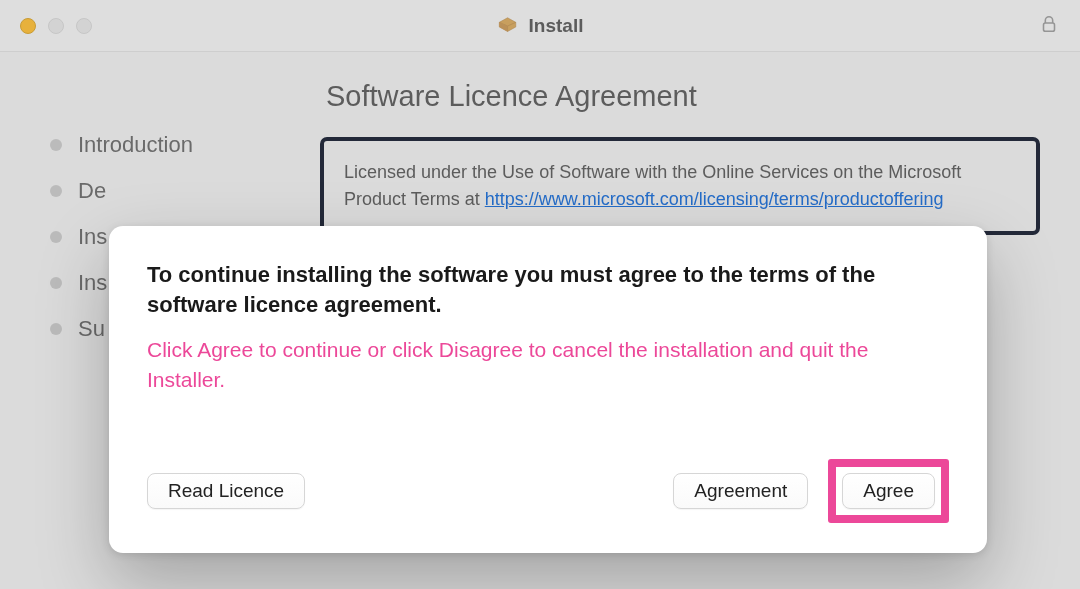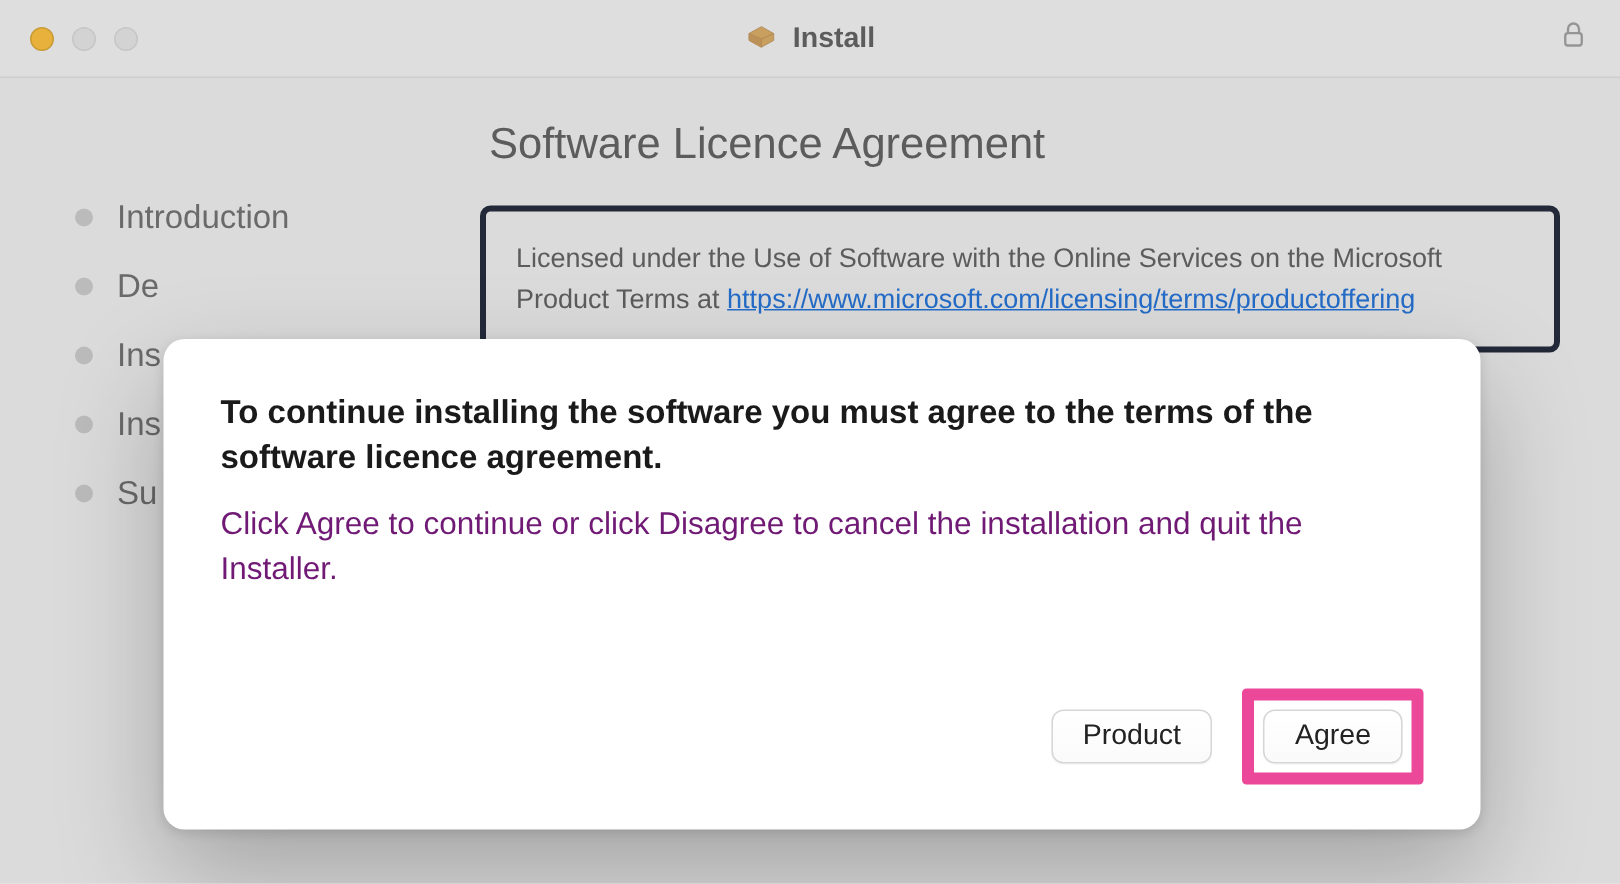--- a/index.html
+++ b/index.html
@@ -135,21 +135,21 @@
     }
     .modal-heading {
       font-size: 22px;
       font-weight: 700;
       color: #1a1a1a;
       line-height: 1.35;
       margin-bottom: 16px;
     }
     .modal-body {
       font-size: 21px;
-      color: #701a75;
+      color: #ec4899;
       line-height: 1.4;
       margin-bottom: auto;
     }
     .modal-buttons {
       display: flex;
       align-items: center;
       margin-top: 24px;
     }
     .btn {
       font-size: 19px;
@@ -229,21 +229,22 @@
     </div>
   </div>
 </div>
 
 <div class="dim-overlay"></div>
 
 <div class="modal">
   <div class="modal-heading">To continue installing the software you must agree to the terms of the software licence agreement.</div>
   <div class="modal-body">Click Agree to continue or click Disagree to cancel the installation and quit the Installer.</div>
   <div class="modal-buttons">
+    <button class="btn">Read Licence</button>
     <div class="btn-spacer"></div>
     <div class="btn-group-right">
-      <button class="btn">Product</button>
+      <button class="btn">Agreement</button>
       <div class="agree-highlight">
         <button class="btn">Agree</button>
       </div>
     </div>
   </div>
 </div>
 
 </body></html>

